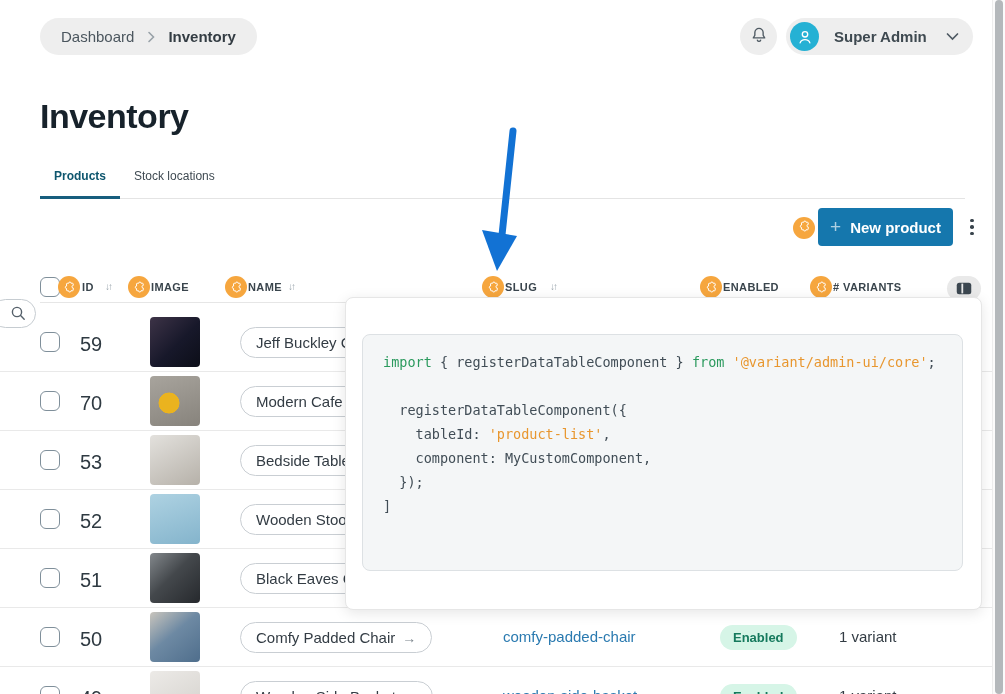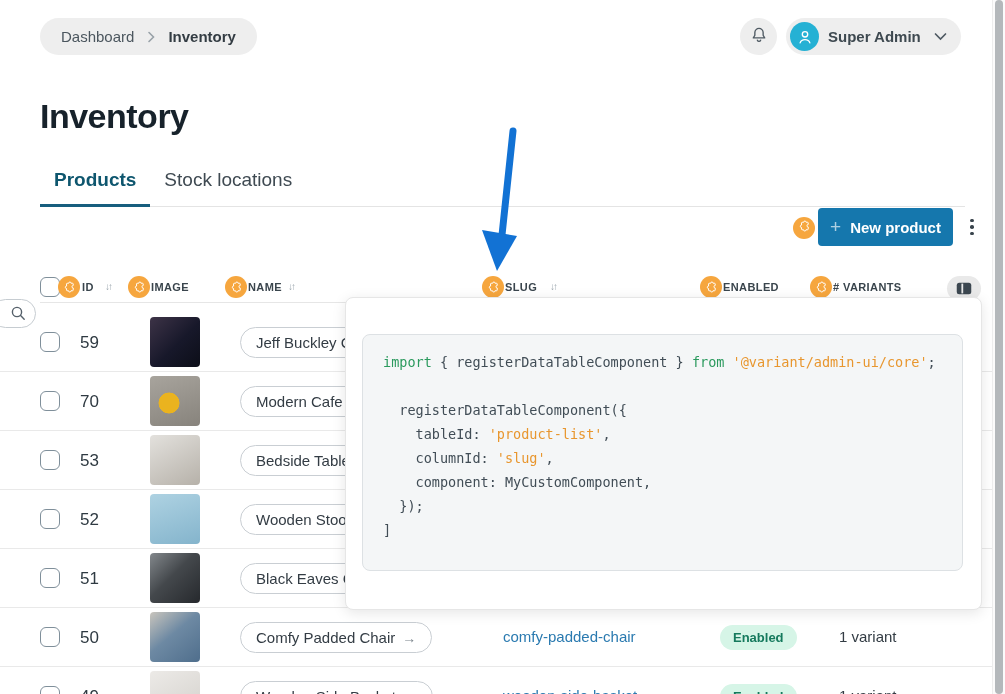--- a/index.html
+++ b/index.html
@@ -9,29 +9,29 @@
 
   
   .breadcrumb { left:40px; top:18px; height:37px; background:#eeeeee; border-radius:19px;
     display:flex; align-items:center; padding:0 21px; gap:12px; }
   .crumb-a { font-size:15px; color:#4b565e; }
   .crumb-b { font-size:15px; color:#333c43; font-weight:600; }
   .crumb-sep { color:#98a1a8; display:flex; }
   .bell-btn { left:740px; top:18px; width:37px; height:37px; border-radius:50%;
     background:#eeeeee; display:flex; align-items:center; justify-content:center; }
   .user-pill { left:786px; top:18px; height:37px; border-radius:19px; background:#eeeeee;
-    display:flex; align-items:center; padding:0 14px 0 4px; gap:9px; }
+    display:flex; align-items:center; padding:0 14px 0 4px; gap:15px; }
   .avatar { width:29px; height:29px; border-radius:50%; background:#25b1d4;
     display:flex; align-items:center; justify-content:center; }
   .user-name { font-size:15px; color:#3e4950; font-weight:600; }
 
   
   .page-title { left:40px; top:97px; font-size:34px; font-weight:700; color:#17222b; letter-spacing:-0.5px; }
   .tabs { left:40px; top:163px; width:925px; display:flex; border-bottom:1px solid #e4e4e4; }
-  .tab { padding:6px 14px 13px; font-size:19px; color:#3f4a52; cursor:pointer; }
+  .tab { padding:6px 14px 13px; font-size:12px; color:#3f4a52; cursor:pointer; }
   .tab.active { color:#0e566e; font-weight:600; border-bottom:3px solid #175e7e; margin-bottom:-1px; }
 
   
   .tb-badge { left:793px; top:217px; }
   .new-btn { left:818px; top:208px; height:38px; width:135px; background:#1577ad; border:none;
     border-radius:4px; color:#fff; font-size:15px; font-weight:600; display:flex;
     align-items:center; justify-content:center; gap:9px; font-family:"Liberation Sans",sans-serif; cursor:pointer; }
   .new-btn .plus { color:rgba(255,255,255,.65); font-size:19px; font-weight:400; }
   .kebab { left:964px; top:212px; width:16px; height:30px; display:flex; flex-direction:column;
     align-items:center; justify-content:center; gap:3px; cursor:pointer; }
@@ -49,21 +49,21 @@
   .colpick { left:947px; top:276px; width:34px; height:25px; border-radius:13px; background:#e9e9e9;
     display:flex; align-items:center; justify-content:center; cursor:pointer; }
 
   .search-pill { left:-9px; top:299px; width:45px; height:29px; background:#fff;
     border:1px solid #c6ccd1; border-radius:15px; display:flex; align-items:center;
     justify-content:flex-end; padding-right:8px; z-index:3; }
 
   
   .trow { left:0; width:1005px; height:59px; border-bottom:1px solid #e9e9e9; }
   .trow .checkbox { position:absolute; left:40px; top:19px; }
-  .cell-id { position:absolute; left:80px; top:20px; font-size:17px; color:#2f3a42; }
+  .cell-id { position:absolute; left:80px; top:20px; font-size:20px; color:#2f3a42; }
   .pimg { position:absolute; left:150px; top:4px; width:50px; height:50px; border-radius:4px; }
   .pill { position:absolute; left:240px; top:14px; height:31px; border:1px solid #c9ced3;
     border-radius:16px; display:flex; align-items:center; padding:0 15px; gap:7px;
     font-size:15px; color:#333c44; background:#fff; white-space:nowrap; cursor:pointer; }
   .pill .arr { color:#7a848c; font-size:14px; }
   .cell-slug { position:absolute; left:503px; top:20px; font-size:15px; color:#2a7ab0; cursor:pointer; }
   .status-badge { position:absolute; left:720px; top:17px; height:25px; border-radius:13px;
     background:#d6f5e7; color:#157a5d; font-size:13px; font-weight:600; display:flex;
     align-items:center; padding:0 13px; }
   .cell-variants { position:absolute; left:839px; top:20px; font-size:15px; color:#333c44; }
@@ -270,21 +270,20 @@
       <span class="cell-variants">1 variant</span>
     </div>
   </div>
 
 <div class="abs popup">
   <div class="codeblock" id="code">
       <div class="code-line"><span class="tok-k">import </span><span class="tok-p">{ registerDataTableComponent } </span><span class="tok-k">from </span><span class="tok-s">'@variant/admin-ui/core'</span><span class="tok-p">;</span></div>
       <div class="code-line">&nbsp;</div>
       <div class="code-line"><span class="tok-p">  registerDataTableComponent({</span></div>
       <div class="code-line"><span class="tok-p">    tableId: </span><span class="tok-s">'product-list'</span><span class="tok-p">,</span></div>
-      <div class="code-line"><span class="tok-p">    columnId: </span><span class="tok-s">'slug'</span><span class="tok-p">,</span></div>
       <div class="code-line"><span class="tok-p">    component: MyCustomComponent,</span></div>
       <div class="code-line"><span class="tok-p">  });</span></div>
       <div class="code-line"><span class="tok-p">]</span></div>
     </div>
 </div>
 
 <svg class="abs arrow-svg" width="64" height="155" viewBox="0 0 64 155">
   <path d="M45 8 L34 112" stroke="#1272d4" stroke-width="7" stroke-linecap="round" fill="none"></path>
   <polygon points="29,148 14,107 49,113" fill="#1272d4"></polygon>
 </svg>

